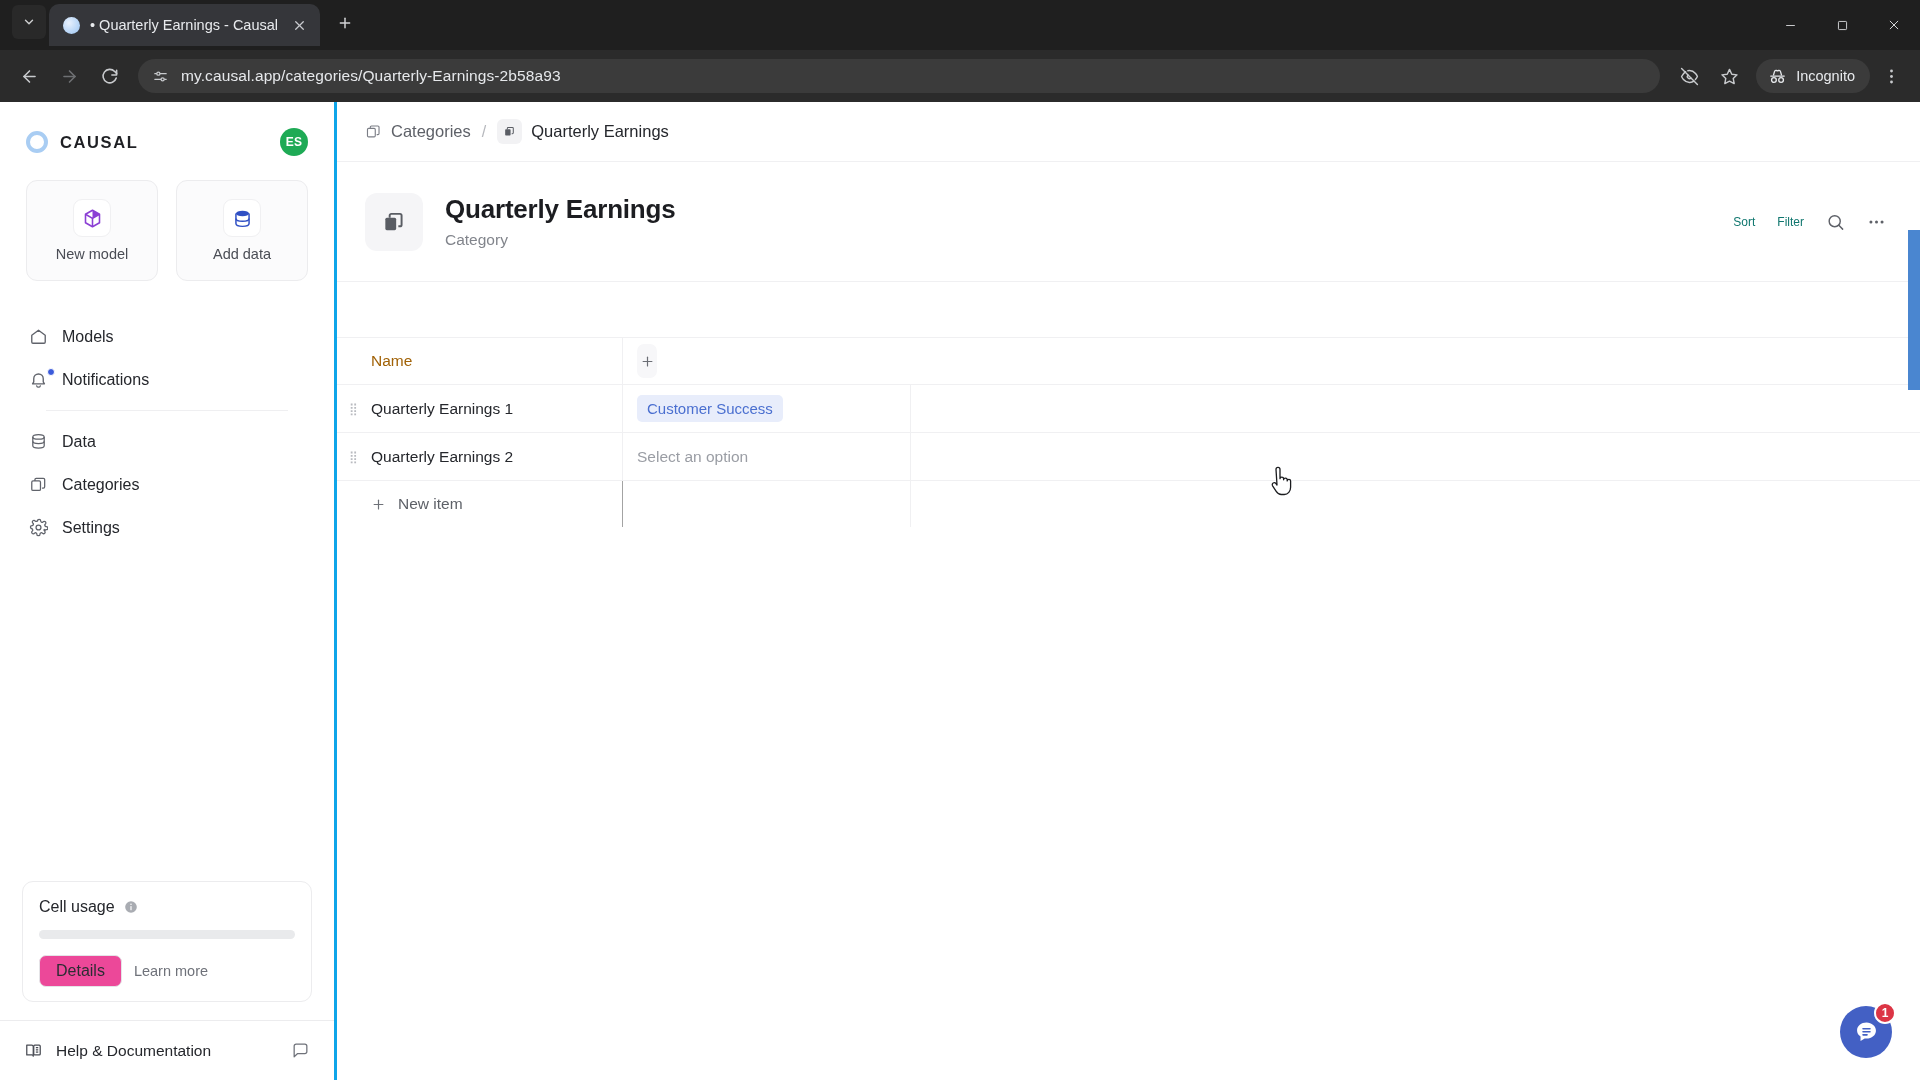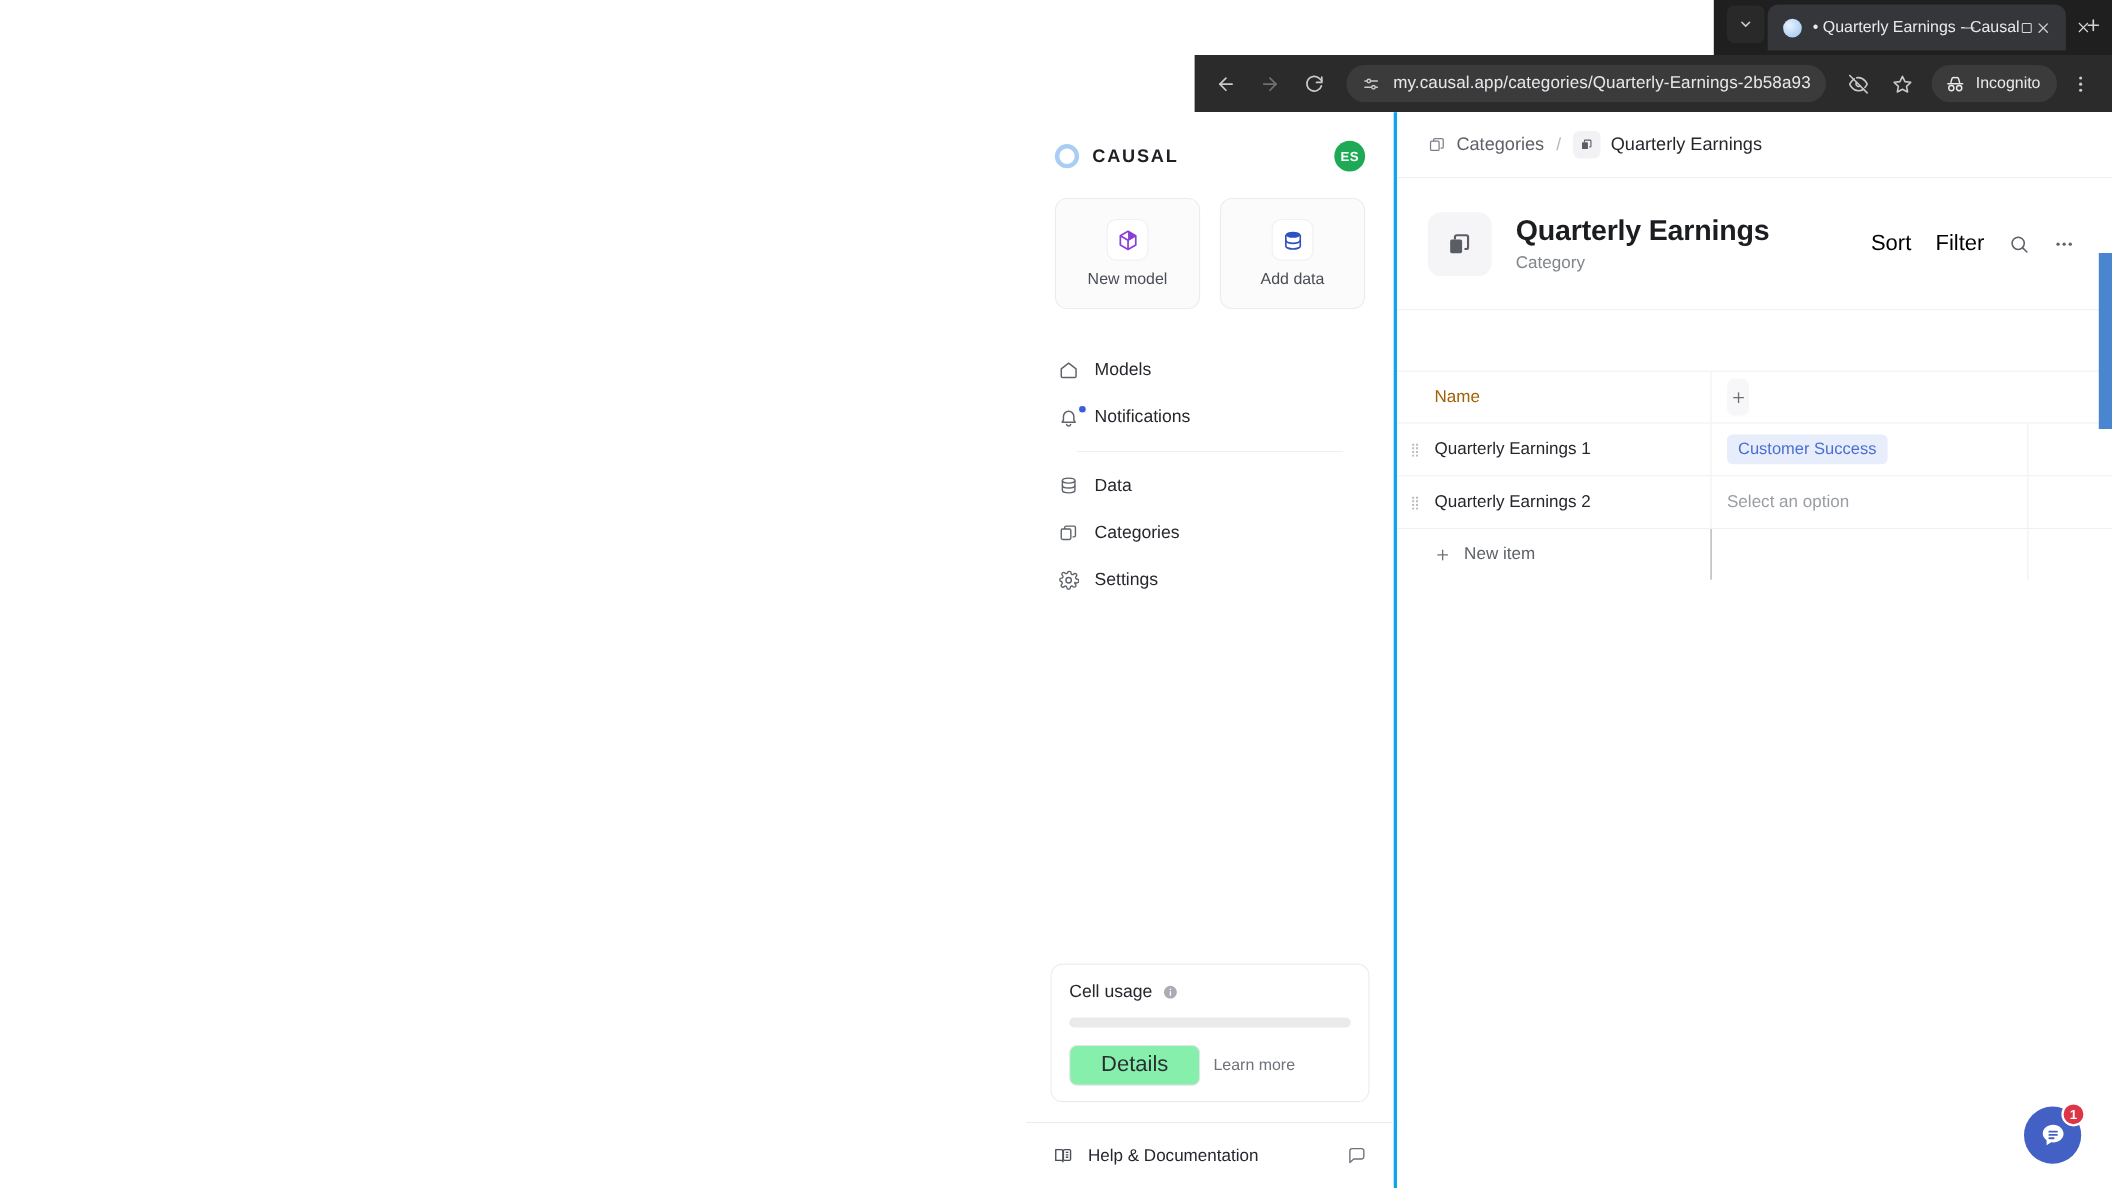--- a/index.html
+++ b/index.html
@@ -8,21 +8,20 @@
     overflow: hidden;
     font-family: "Liberation Sans", sans-serif;
     background: #ffffff;
   }
 
   
   .browser {
     width: 1920px; height: 1080px;
     display: flex; flex-direction: column;
     background: #ffffff;
-    align-items: flex-end;
   }
   .tabstrip {
     height: 50px; background: #1f1f1f;
     display: flex; align-items: flex-end;
     padding-left: 6px; position: relative;
     flex: 0 0 50px;
   }
   .tabstrip-left {
     display: flex; align-items: center; height: 50px;
     padding-bottom: 0;
@@ -195,22 +194,22 @@
   }
   .usage-title-row { display: flex; align-items: center; gap: 9px; }
   .usage-title { font-size: 16px; color: #25272c; }
   .usage-bar {
     margin-top: 14px; height: 9px; border-radius: 5px;
     background: #e9eaec;
   }
   .usage-actions { margin-top: 16px; display: flex; align-items: center; gap: 12px; }
   .btn-details {
     border: 1px solid #e4e4e7; border-radius: 7px;
-    padding: 6px 28px; font-size: 20px; color: #2b2d33;
-    background: #86efac;
+    padding: 6px 16px; font-size: 16px; color: #2b2d33;
+    background: #ec4899;
   }
   .link-learn { font-size: 14.5px; color: #6f727a; }
 
   .sb-footer {
     border-top: 1px solid #ececee;
     height: 60px; display: flex; align-items: center;
     justify-content: space-between; padding: 0 24px;
   }
   .help-row { display: flex; align-items: center; gap: 13px; }
   .help-label { font-size: 15.5px; color: #25272c; }
@@ -244,21 +243,21 @@
     display: flex; align-items: center; justify-content: center;
     flex: 0 0 58px; margin-right: 22px;
   }
   .title-texts { display: flex; flex-direction: column; gap: 6px; }
   .page-title { font-size: 26px; font-weight: 700; color: #1c1d21; letter-spacing: -0.2px; }
   .page-sub { font-size: 15.5px; color: #82858c; }
   .title-actions {
     position: absolute; right: 34px; top: 50%; transform: translateY(-50%);
     display: flex; align-items: center; gap: 22px;
   }
-  .act-text { font-size: 20px; color: #000000; }
+  .act-text { font-size: 12px; color: #0f766e; }
   .act-icon { color: #5e6168; display: flex; align-items: center; }
 
   .spacer-band { height: 55px; background: #fff; }
 
   
   .table { width: 100%; }
   .t-row { display: flex; align-items: stretch; }
   .t-head { border-top: 1px solid #f0f0f2; border-bottom: 1px solid #f0f0f2; }
   .t-head .t-cell { height: 46px; }
   .t-cell {

